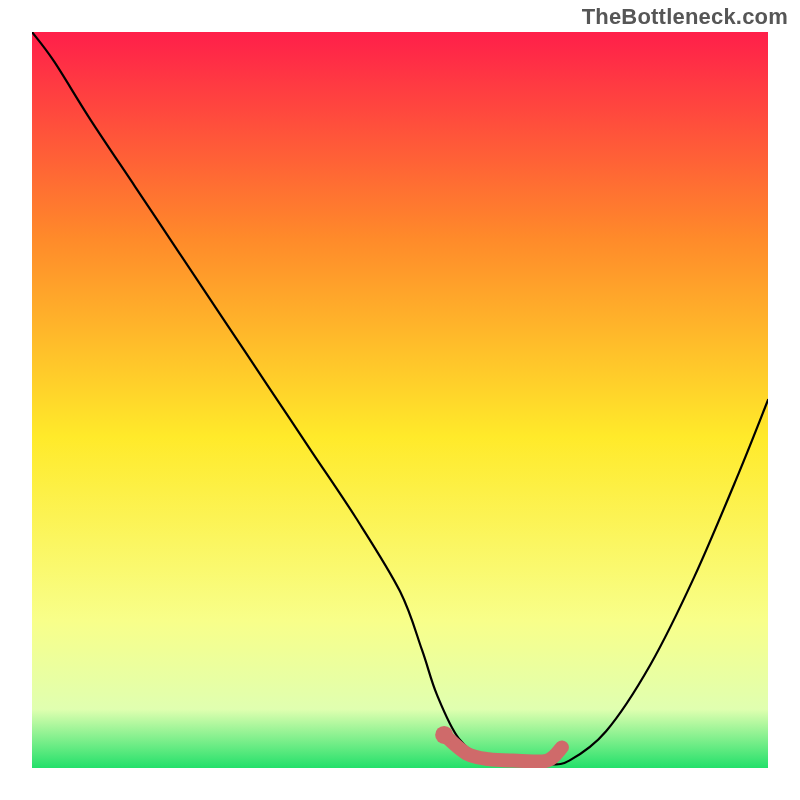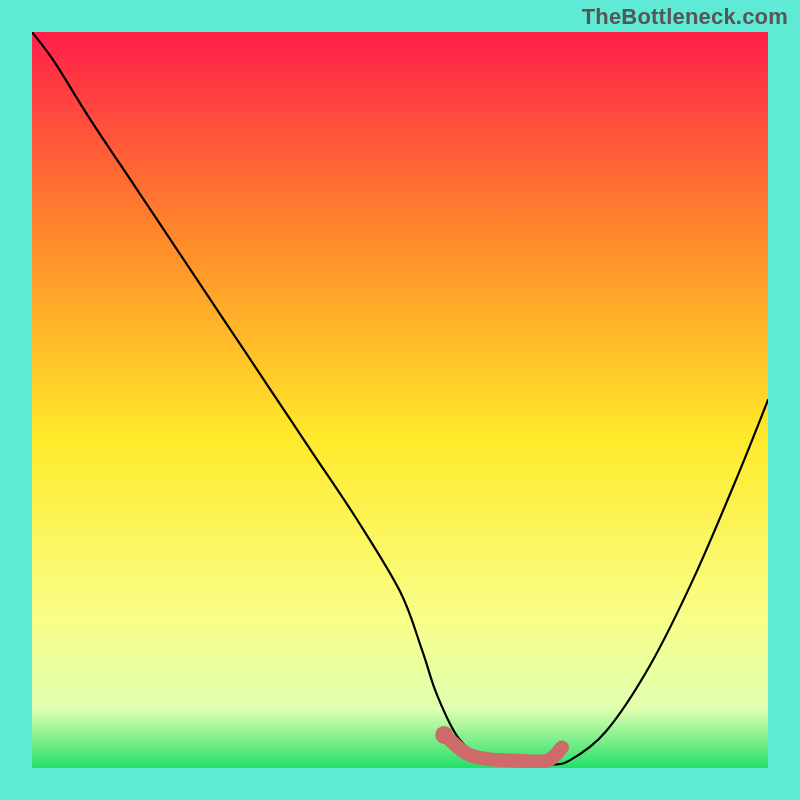--- a/index.html
+++ b/index.html
@@ -1,21 +1,21 @@
 <!DOCTYPE html>
 <html><head>
 <meta charset="utf-8">
 <style>
   * { margin: 0; padding: 0; box-sizing: border-box; }
   html, body { width: 800px; height: 800px; background: #000; overflow: hidden; }
   .frame {
     position: relative;
     width: 800px;
     height: 800px;
-    background: #5eead4;
+    background: #ffffff;
   }
   .watermark {
     position: absolute;
     top: 4px;
     right: 12px;
     font-family: Arial, Helvetica, sans-serif;
     font-size: 22px;
     font-weight: 600;
     color: #565656;
     letter-spacing: 0.2px;

